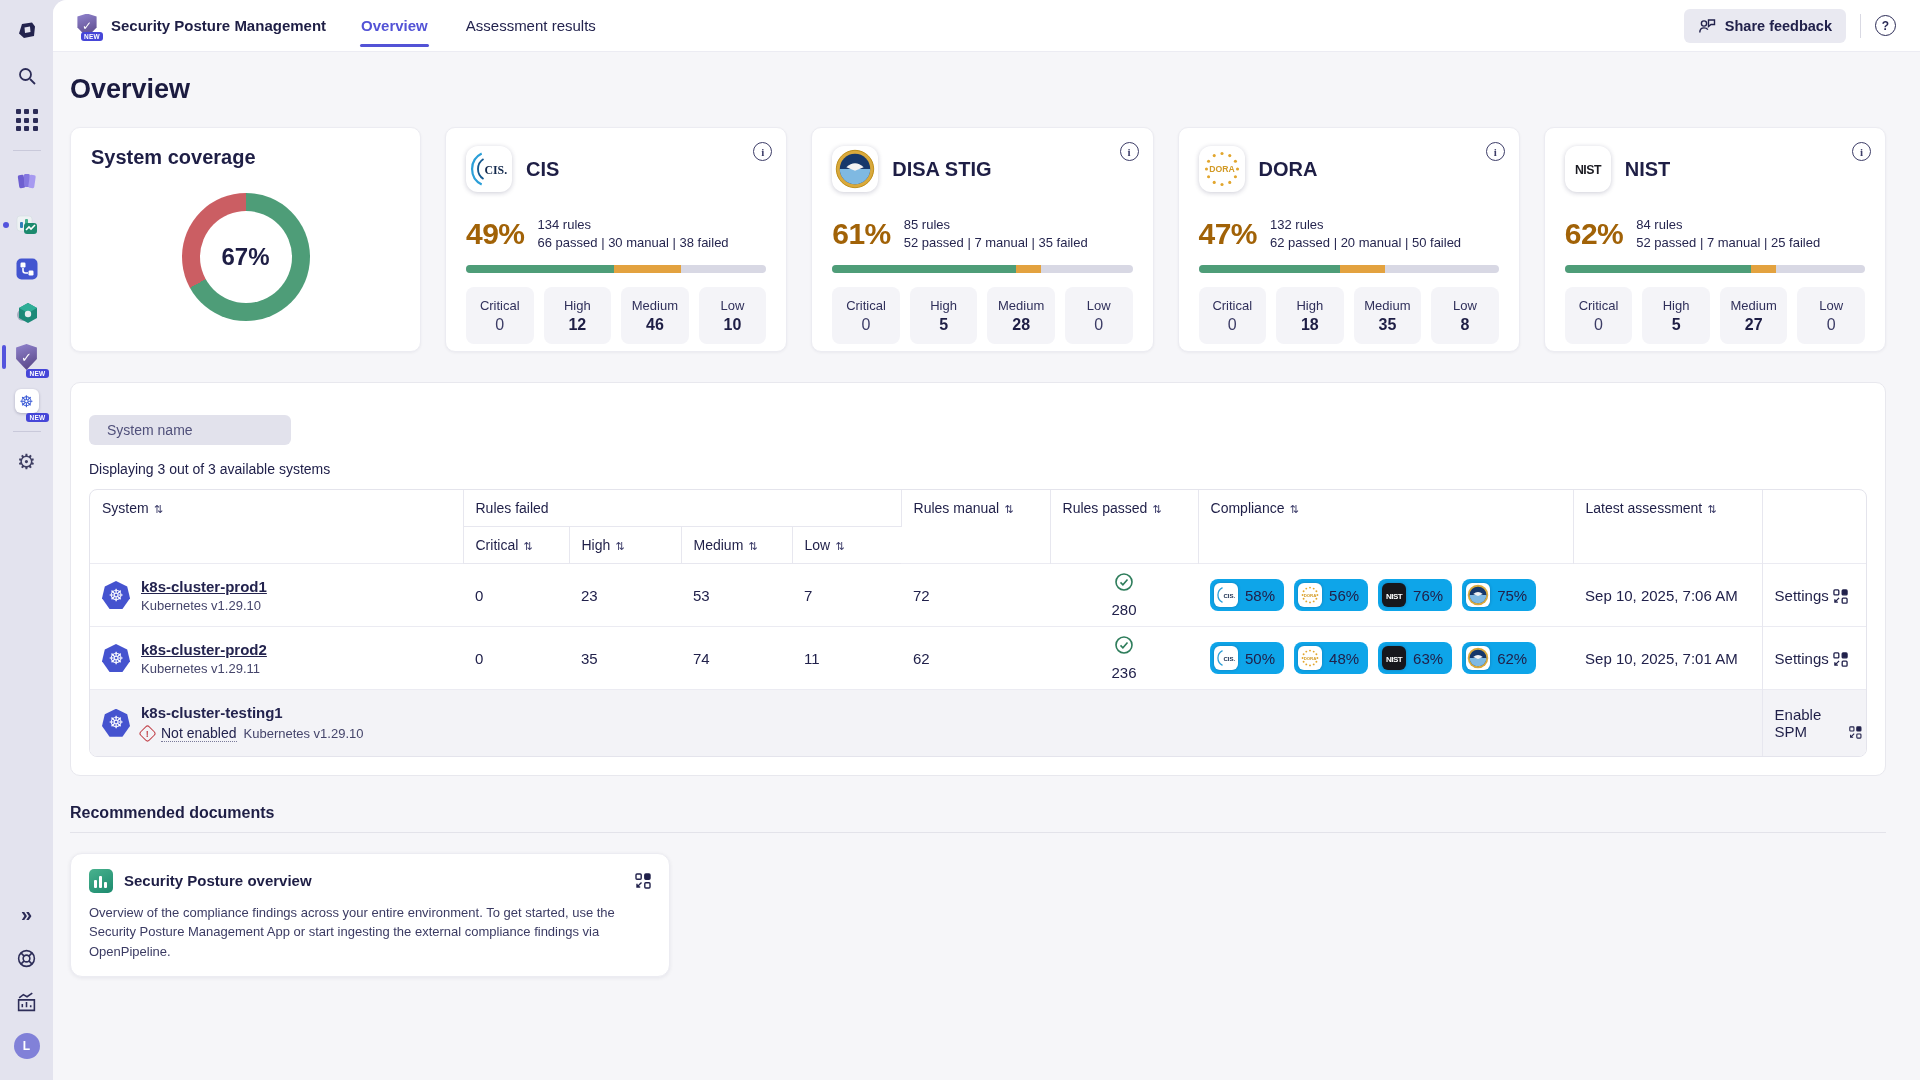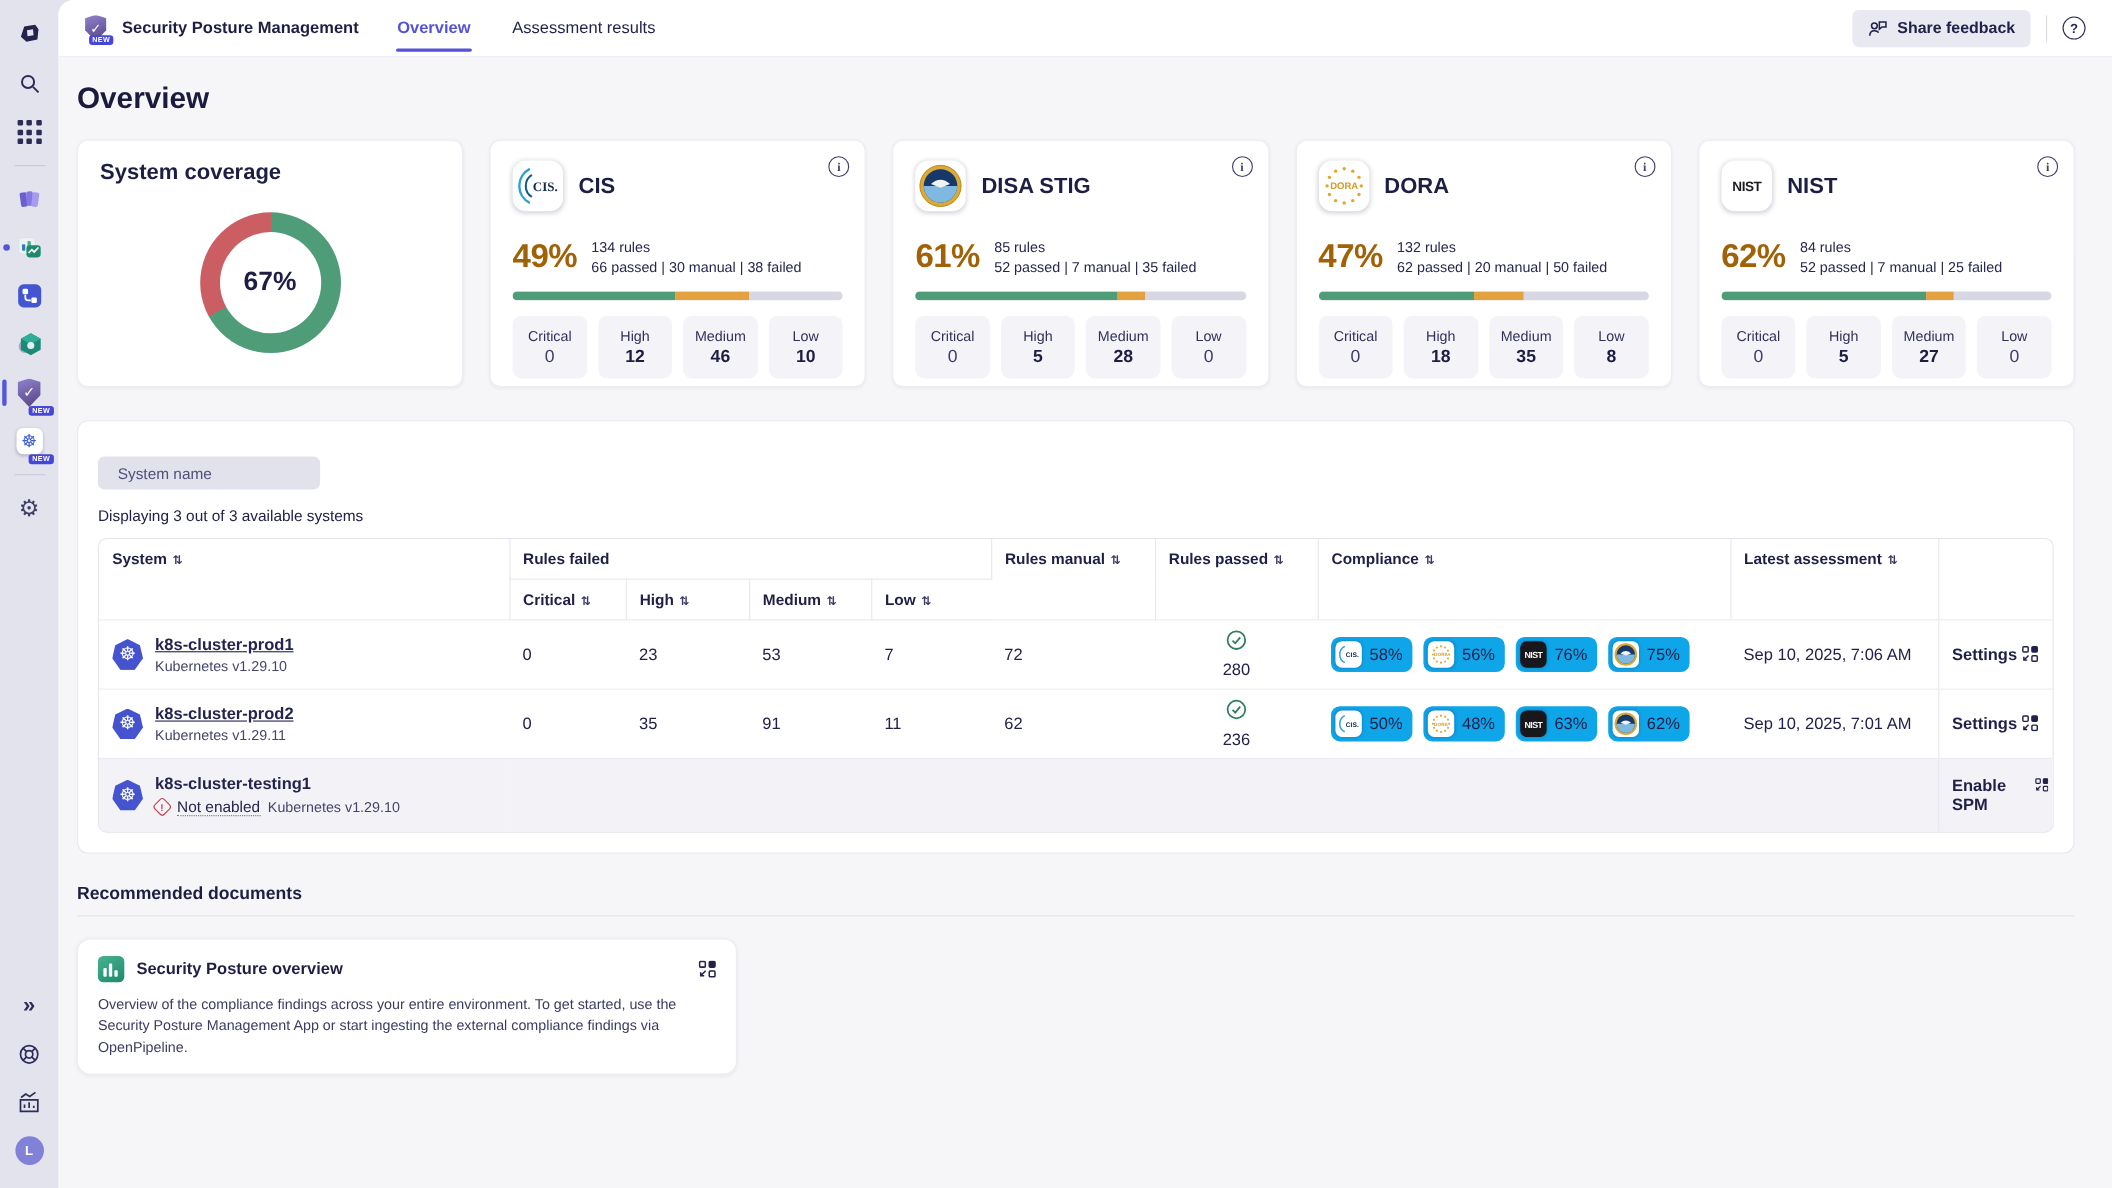--- a/index.html
+++ b/index.html
@@ -67,21 +67,21 @@
   
   .systems-panel { width:1816px; margin-top:30px; background:#fff; border:1px solid #e8e8ee; border-radius:10px; padding:18px; }
   .sys-title { font-size:20px; font-weight:700; color:#1e1e45; }
   .search-box { margin-top:14px; width:202px; height:30px; background:#e2e2ec; border-radius:6px; display:flex; align-items:center; gap:8px; padding:0 10px; }
   .search-box input { flex:1; border:none; background:transparent; outline:none; font-size:14px; color:#21214b; font-family:inherit; }
   .search-box input::placeholder { color:#50507a; }
   .count-text { margin-top:16px; font-size:14px; color:#21214b; }
 
   .table-wrap { margin-top:12px; border:1px solid #e4e4ec; border-radius:8px; overflow:hidden; }
   table { width:1784px; border-collapse:collapse; table-layout:fixed; }
-  th { text-align:left; vertical-align:top; padding:10px 12px; font-size:14px; font-weight:700; color:#1f1f48; border-right:1px solid #e7e7ef; height:36px; }
+  th { text-align:left; vertical-align:top; padding:10px 12px; font-size:14px; font-weight:400; color:#1f1f48; border-right:1px solid #e7e7ef; height:36px; }
   th:last-child { border-right:none; }
   thead tr:last-child th { border-bottom:1px solid #e7e7ef; }
   th.group { border-bottom:1px solid #e7e7ef; }
   .sort { font-size:11px; color:#3b3b68; margin-left:5px; }
   td { vertical-align:middle; padding:8px 12px; font-size:15px; color:#21214b; border-top:1px solid #ebebf2; }
   tbody tr { height:60px; }
   tr.disabled-row { height:66px; }
   tr.disabled-row td { background:#f3f3f7; }
   td.cell-action { border-left:1px solid #e7e7ef; }
 
@@ -95,21 +95,21 @@
   .warn-diamond span { transform:rotate(-45deg); color:#c2434b; font-size:9px; font-weight:700; }
   .not-enabled-text { font-size:14px; color:#23234e; border-bottom:1.5px dotted #7a7a9a; cursor:pointer; }
   .not-enabled-version { font-size:13px; color:#45456b; }
 
   .cell-passed-inner { display:flex; align-items:center; gap:9px;flex-direction:column; }
   .cell-compliance-inner { display:flex; align-items:center; gap:10px; }
   .comp-chip { display:inline-flex; align-items:center; gap:7px; background:#0ea5e9; border-radius:8px; padding:4px 9px 4px 4px; }
   .comp-logo { width:24px; height:24px; border-radius:6px; background:#fff; box-shadow:0 0 3px rgba(30,30,70,.3); display:flex; align-items:center; justify-content:center; overflow:hidden; flex:none; }
   .comp-logo.dark { background:#17171c; }
   .comp-val { font-size:15px; color:#21214b; }
-  .action-link { display:inline-flex; align-items:flex-start; gap:4px; font-size:15px; font-weight:700; color:#1f1f48; cursor:pointer; }
+  .action-link { display:inline-flex; align-items:flex-end; gap:4px; font-size:15px; font-weight:400; color:#1f1f48; cursor:pointer; }
 
   
   .recommended { margin-top:28px; width:1816px; }
   .rec-title { font-size:16px; font-weight:700; color:#1e1e45; padding-bottom:10px; border-bottom:1px solid #e3e3ea; }
   .doc-card { margin-top:20px; width:600px; background:#fff; border:1px solid #ececf2; border-radius:12px; box-shadow:0 1px 4px rgba(20,20,60,.07); padding:15px 18px; cursor:pointer; }
   .doc-head { display:flex; align-items:center; gap:11px; }
   .doc-title { font-size:15px; font-weight:700; color:#1e1e45; flex:1; }
   .doc-desc { margin-top:10px; font-size:13px; line-height:1.5; color:#3b3b63; }
   .doc-icon { width:24px; height:24px; border-radius:5px; background:linear-gradient(150deg,#49b28e,#1c8a6e); position:relative; flex:none; }
   .doc-icon i { position:absolute; background:#fff; width:3px; border-radius:1px; }
@@ -596,21 +596,21 @@
                         <span>☸</span>
                       </span>
                     <span>
                       <a class="sys-link">k8s-cluster-prod2</a>
                       <span class="sys-version">Kubernetes v1.29.11</span>
                     </span>
                   </span>
                 </td>
                 <td>0</td>
                 <td>35</td>
-                <td>91</td>
+                <td>74</td>
                 <td>11</td>
                 <td>62</td>
                 <td>
                   <span class="cell-passed-inner">
                     <svg width="20" height="20" viewBox="0 0 20 20" fill="none" stroke="#2e7d5b" stroke-width="1.6">
                         <circle cx="10" cy="10" r="8"></circle>
                         <path d="M6.5 10.4 l2.4 2.4 4.6-5.4"></path>
                       </svg>
                     <span>236</span>
                   </span>

